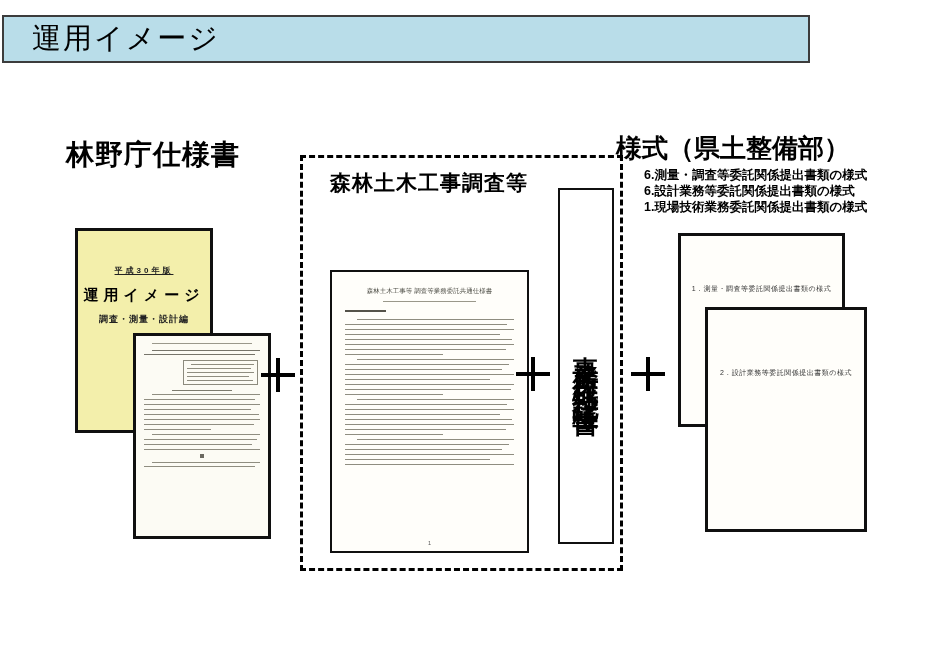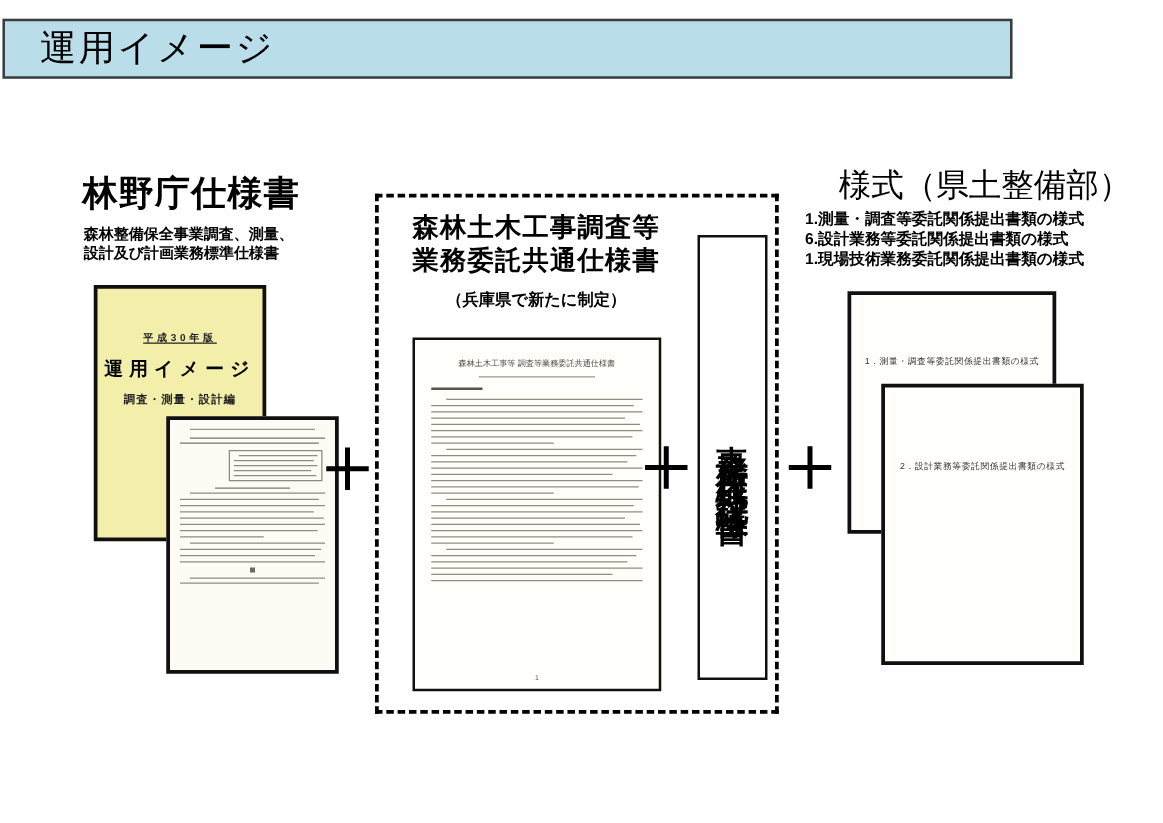--- a/index.html
+++ b/index.html
@@ -12,21 +12,21 @@
   
   .banner{
     left:2px;top:15px;width:804px;height:44px;
     border:2px solid #3c3c3c;display:flex;align-items:center;
   }
   .banner .title{font-size:29px;font-weight:500;padding-left:28px;letter-spacing:2px;}
 
   
   .h-left{left:66px;top:136px;font-size:28px;font-weight:bold;letter-spacing:1px;}
   .sub-left{left:67px;top:180px;font-size:12px;font-weight:bold;line-height:15px;}
-  .h-right{left:671px;top:131px;font-size:26px;font-weight:normal;text-align:center;}
+  .h-right{left:616px;top:131px;font-size:26px;font-weight:bold;text-align:center;}
   .list-right{left:644px;top:167px;font-size:12.5px;font-weight:bold;line-height:16px;}
   .sup-right{left:699px;top:216px;font-size:12.5px;font-weight:bold;letter-spacing:1px;}
 
   
   .yellow-book{
     left:75px;top:228px;width:132px;height:199px;
     border:3px solid #101010;display:flex;flex-direction:column;align-items:center;
   }
   .yb-edition{margin-top:34px;font-size:8px;font-weight:bold;letter-spacing:3px;color:#222;text-decoration:underline;}
   .yb-title{margin-top:10px;font-size:15px;font-weight:bold;letter-spacing:5px;white-space:nowrap;}
@@ -89,24 +89,20 @@
 </style>
 </head>
 <body>
 
 <div class="slide">
 
   <div class="abs h-left">林野庁仕様書</div>
 
   <div class="abs banner" style="background-color: rgb(185, 221, 233);">
     <span class="title">運用イメージ</span>
-  </div>
-  <div class="abs sub-left">
-    <div>森林整備保全事業調査、測量、</div>
-    <div>設計及び計画業務標準仕様書</div>
   </div>
 
   <div class="abs yellow-book" style="background-color: rgb(243, 239, 171);">
     <div class="yb-edition">平成30年版</div>
     <div class="yb-title">運用イメージ</div>
     <div class="yb-sub">調査・測量・設計編</div>
   </div>
 
   <div class="abs paper notice-doc">
     <div class="nd-header">
@@ -150,23 +146,21 @@
         <i style="width: 96%;"></i>
       </div>
   </div>
 
   <div class="abs plus plus1"></div>
 
   <div class="abs dashed-box"></div>
 
   <div class="abs mid-heading">
     <div>森林土木工事調査等</div>
-    <div>業務委託共通仕様書</div>
-  </div>
-  <div class="abs mid-sub">（兵庫県で新たに制定）</div>
+  </div>
 
   <div class="abs paper spec-doc">
     <div class="sd-title">森林土木工事等 調査等業務委託共通仕様書</div>
     <div class="sd-subline">
         <i></i>
       </div>
     <div class="sd-section"></div>
     <div class="sim">
         <i style="width: 93%; margin-left: 7%;"></i>
         <i style="width: 96%;"></i>
@@ -205,21 +199,21 @@
   <div class="abs plus plus2"></div>
 
   <div class="abs vertical-box">
     <span>事務所作成特記仕様書</span>
   </div>
 
   <div class="abs plus plus3"></div>
 
   <div class="abs h-right">様式（県土整備部）</div>
   <div class="abs list-right">
-    <div>1.測量・調査等委託関係提出書類の様式</div>
+    <div>6.測量・調査等委託関係提出書類の様式</div>
     <div>6.設計業務等委託関係提出書類の様式</div>
     <div>1.現場技術業務委託関係提出書類の様式</div>
   </div>
 
   <div class="abs paper back-doc">
     <div class="doc-label">1．測量・調査等委託関係提出書類の様式</div>
   </div>
   <div class="abs paper front-doc">
     <div class="doc-label">2．設計業務等委託関係提出書類の様式</div>
   </div>

